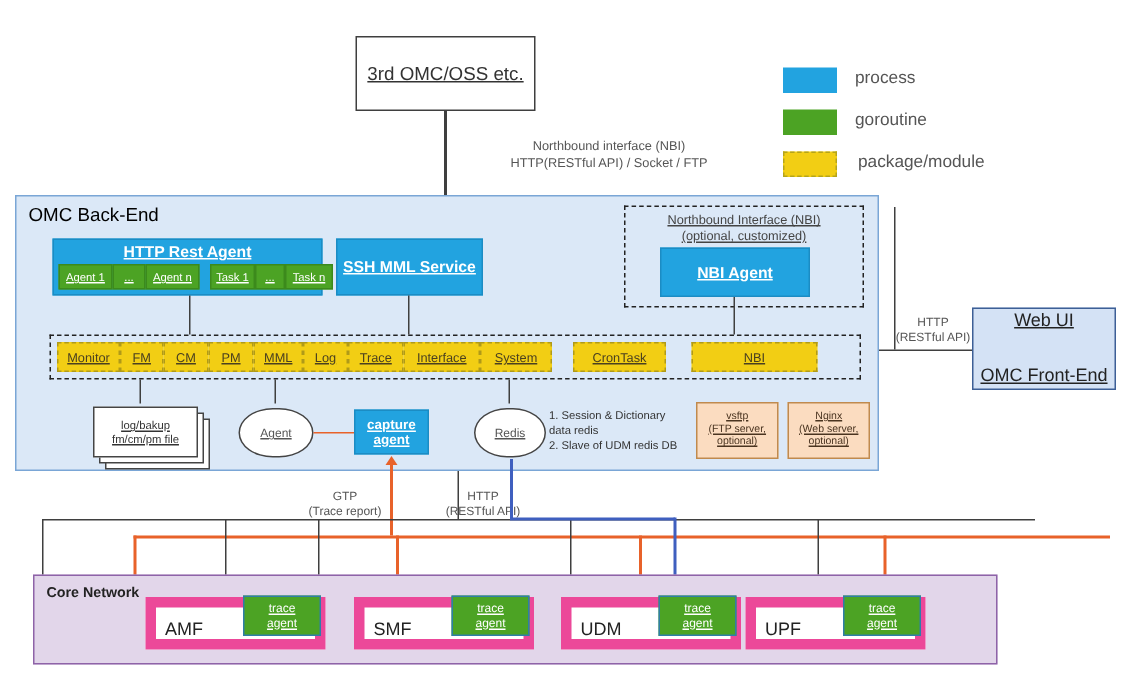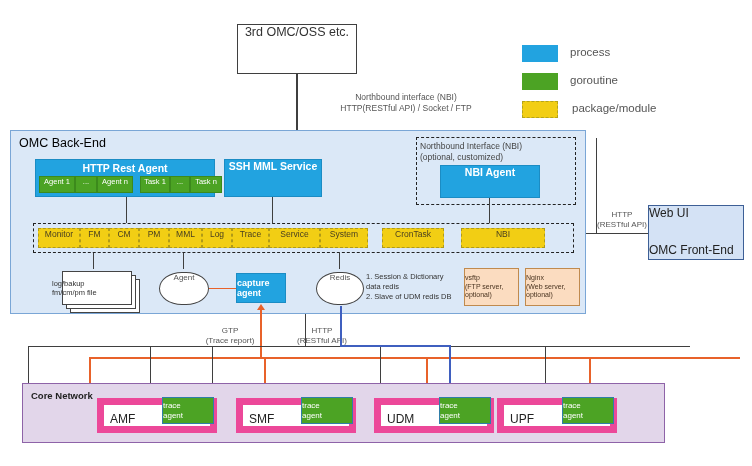--- a/index.html
+++ b/index.html
@@ -1,19 +1,19 @@
 <!DOCTYPE html>
 <html><head>
 <meta charset="utf-8">
 <style>
   html,body{margin:0;padding:0;background:#fff;}
   body{width:752px;height:466px;position:relative;overflow:hidden;
        font-family:"Liberation Sans","DejaVu Sans",sans-serif;color:#3a3a3a;}
   .abs{position:absolute;box-sizing:border-box;}
-  .ctr{display:flex;align-items:flex-start;justify-content:center;text-align:center;}
+  .ctr{display:flex;align-items:center;justify-content:center;text-align:center;text-decoration:underline;}
 
   
   .topbox{border:1px solid #3f3f3f;background:#fff;font-size:12.5px;color:#333;}
 
   
   .lg-sw{border:1px solid transparent;}
   .lg-txt{font-size:11.5px;color:#555;}
 
   
   .backend{background:#dbe8f7;border:1px solid #7aa6d6;}
@@ -109,21 +109,21 @@
 
 <div class="abs dash" style="left:33px;top:223px;width:541px;height:30px;"></div>
 <div class="abs" style="left:38px;top:228px;width:531px;height:20px;">
   <div class="abs modbox ctr" style="left:0;top:0;width:42px;height:20px;">Monitor</div>
   <div class="abs modbox ctr" style="left:42px;top:0;width:29px;height:20px;">FM</div>
   <div class="abs modbox ctr" style="left:71px;top:0;width:30px;height:20px;">CM</div>
   <div class="abs modbox ctr" style="left:101px;top:0;width:30px;height:20px;">PM</div>
   <div class="abs modbox ctr" style="left:131px;top:0;width:33px;height:20px;">MML</div>
   <div class="abs modbox ctr" style="left:164px;top:0;width:30px;height:20px;">Log</div>
   <div class="abs modbox ctr" style="left:194px;top:0;width:37px;height:20px;">Trace</div>
-  <div class="abs modbox ctr" style="left:231px;top:0;width:51px;height:20px;">Service</div>
+  <div class="abs modbox ctr" style="left:231px;top:0;width:51px;height:20px;">Interface</div>
   <div class="abs modbox ctr" style="left:282px;top:0;width:48px;height:20px;">System</div>
   <div class="abs modbox ctr" style="left:344px;top:0;width:62px;height:20px;">CronTask</div>
   <div class="abs modbox ctr" style="left:423px;top:0;width:84px;height:20px;">NBI</div>
 </div>
 
 <div class="ln lnk" style="left:93px;top:253px;width:1.2px;height:16px;"></div>
 <div class="ln lnk" style="left:183px;top:253px;width:1.2px;height:16px;"></div>
 <div class="ln lnk" style="left:339px;top:253px;width:1.2px;height:16px;"></div>
 
 <div class="abs docstack" style="left:62px;top:271px;width:70px;height:34px;box-shadow:4px 4px 0 -1px #fff, 4px 4px 0 0 #444, 8px 8px 0 -1px #fff, 8px 8px 0 0 #444;"></div>

